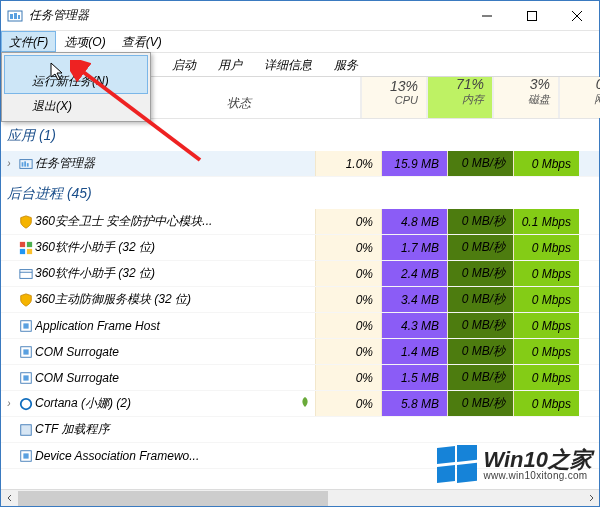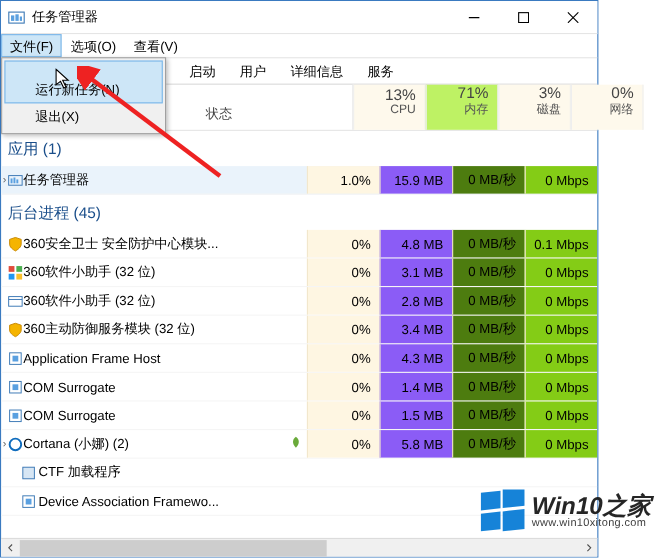--- a/index.html
+++ b/index.html
@@ -1,34 +1,34 @@
 <!DOCTYPE html>
 <html><head>
 <meta charset="utf-8">
 <style>
   * { box-sizing: border-box; margin: 0; padding: 0; }
   body { font-family: "Microsoft YaHei", "Segoe UI", sans-serif; font-size: 12px; background: #fff; width: 600px; height: 507px; overflow: hidden; position: relative; }
-  .window { border: 1px solid #3a7ac0; width: 544px; height: 507px; background: #fff; display: flex; flex-direction: column; }
+  .window { border: 1px solid #3a7ac0; width: 600px; height: 507px; background: #fff; display: flex; flex-direction: column; font-style: italic; }
   .titlebar { background: #fff; height: 30px; display: flex; align-items: center; padding: 0 0 0 6px; border-bottom: 1px solid #e5e5e5; }
   .titlebar .icon { width: 16px; height: 16px; margin-right: 6px; }
   .titlebar .title { flex: 1; font-size: 12px; color: #000; }
   .win-controls { display: flex; }
   .win-btn { width: 45px; height: 29px; display: flex; align-items: center; justify-content: center; color: #000; }
   .win-btn svg { width: 10px; height: 10px; }
   .menubar { height: 22px; display: flex; align-items: stretch; border-bottom: 1px solid #e5e5e5; font-size: 12px; position: relative; }
   .menubar .menu { padding: 3px 8px; cursor: default; }
   .menubar .menu.active { background: #cde6f7; border: 1px solid #7ab6e8; padding: 2px 7px; }
   .dropdown { position: absolute; top: 21px; left: 0; background: #f0f0f0; border: 1px solid #a0a0a0; box-shadow: 2px 2px 4px rgba(0,0,0,0.25); z-index: 20; min-width: 150px; padding: 2px; }
   .dropdown .item { padding: 4px 18px 4px 28px; font-size: 12px; cursor: default; }
   .dropdown .item.hover { background: #cde6f7; border: 1px solid #7ab6e8; padding: 17px 17px 3px 27px; }
   .tabs { display: flex; align-items: flex-end; height: 24px; border-bottom: 1px solid #d9d9d9; padding-left: 160px; font-size: 12px; gap: 0; }
   .tab { padding: 3px 10px; border: 1px solid transparent; border-bottom: none; cursor: default; position: relative; top: 1px; }
   .headers { display: flex; height: 42px; border-bottom: 1px solid #e5e5e5; align-items: stretch; }
   .hname { flex: 0 0 180px; display: flex; align-items: flex-end; padding: 0 6px 6px 6px; color: #444; font-size: 12px; }
-  .hstatus { flex: 0 0 140px; display: flex; align-items: flex-end; padding: 0 6px 6px 6px; color: #444; font-size: 12px; border-right: 1px solid #eee; justify-content: flex-start; }
+  .hstatus { flex: 0 0 140px; display: flex; align-items: flex-end; padding: 0 6px 6px 6px; color: #444; font-size: 12px; border-right: 1px solid #eee; justify-content: flex-start; margin-left: 40px; }
   .hcol { flex: 0 0 66px; text-align: right; padding: 4px 8px 16px 2px; border-left: 1px solid #eee; border-right: 1px solid #eee; display: flex; flex-direction: column; justify-content: center; }
   .hcol .pct { font-size: 14px; color: #444; }
   .hcol .lbl { font-size: 11px; color: #555; }
   .body { flex: 1; overflow-y: auto; overflow-x: hidden; }
   .group-row { padding: 8px 6px 6px 6px; font-size: 14px; color: #1a4e8a; cursor: default; }
   .row { display: flex; height: 26px; align-items: center; border-bottom: 1px solid #f5f5f5; font-size: 12px; }
   .row .exp { width: 16px; text-align: center; color: #666; font-size: 10px; }
   .row .ricon { width: 18px; display: flex; align-items: center; justify-content: center; }
   .row .ricon svg, .row .ricon .emoji { width: 14px; height: 14px; font-size: 13px; line-height: 14px; }
   .row .rname { flex: 0 0 240px; white-space: nowrap; overflow: hidden; text-overflow: ellipsis; padding-right: 4px; }
@@ -171,37 +171,37 @@
           <svg viewBox="0 0 16 16">
             <rect x="1" y="1" width="6" height="6" fill="#e14b3b"></rect>
             <rect x="9" y="1" width="6" height="6" fill="#4caf50"></rect>
             <rect x="1" y="9" width="6" height="6" fill="#2196f3"></rect>
             <rect x="9" y="9" width="6" height="6" fill="#fbc02d"></rect>
           </svg>
         </span>
       <span class="rname">360软件小助手 (32 位)</span>
       <span class="rnote"></span>
       <span class="cell c1">0%</span>
-      <span class="cell c2">3.1 MB</span>
+      <span class="cell c2">1.7 MB</span>
       <span class="cell c3">0 MB/秒</span>
       <span class="cell c4">0 Mbps</span>
     </div>
 
     <div class="row">
       <span class="exp"></span>
       <span class="ricon">
           <svg viewBox="0 0 16 16">
             <rect x="1" y="3" width="14" height="10" fill="none" stroke="#3b78b5"></rect>
             <line x1="1" y1="6" x2="15" y2="6" stroke="#3b78b5"></line>
           </svg>
         </span>
       <span class="rname">360软件小助手 (32 位)</span>
       <span class="rnote"></span>
       <span class="cell c1">0%</span>
-      <span class="cell c2">2.8 MB</span>
+      <span class="cell c2">2.4 MB</span>
       <span class="cell c3">0 MB/秒</span>
       <span class="cell c4">0 Mbps</span>
     </div>
 
     <div class="row">
       <span class="exp"></span>
       <span class="ricon">
           <svg viewBox="0 0 16 16">
             <path d="M8 1 L14 3 V8 C14 12 8 15 8 15 C8 15 2 12 2 8 V3 Z" fill="#f5b400" stroke="#c78700"></path>
           </svg>

